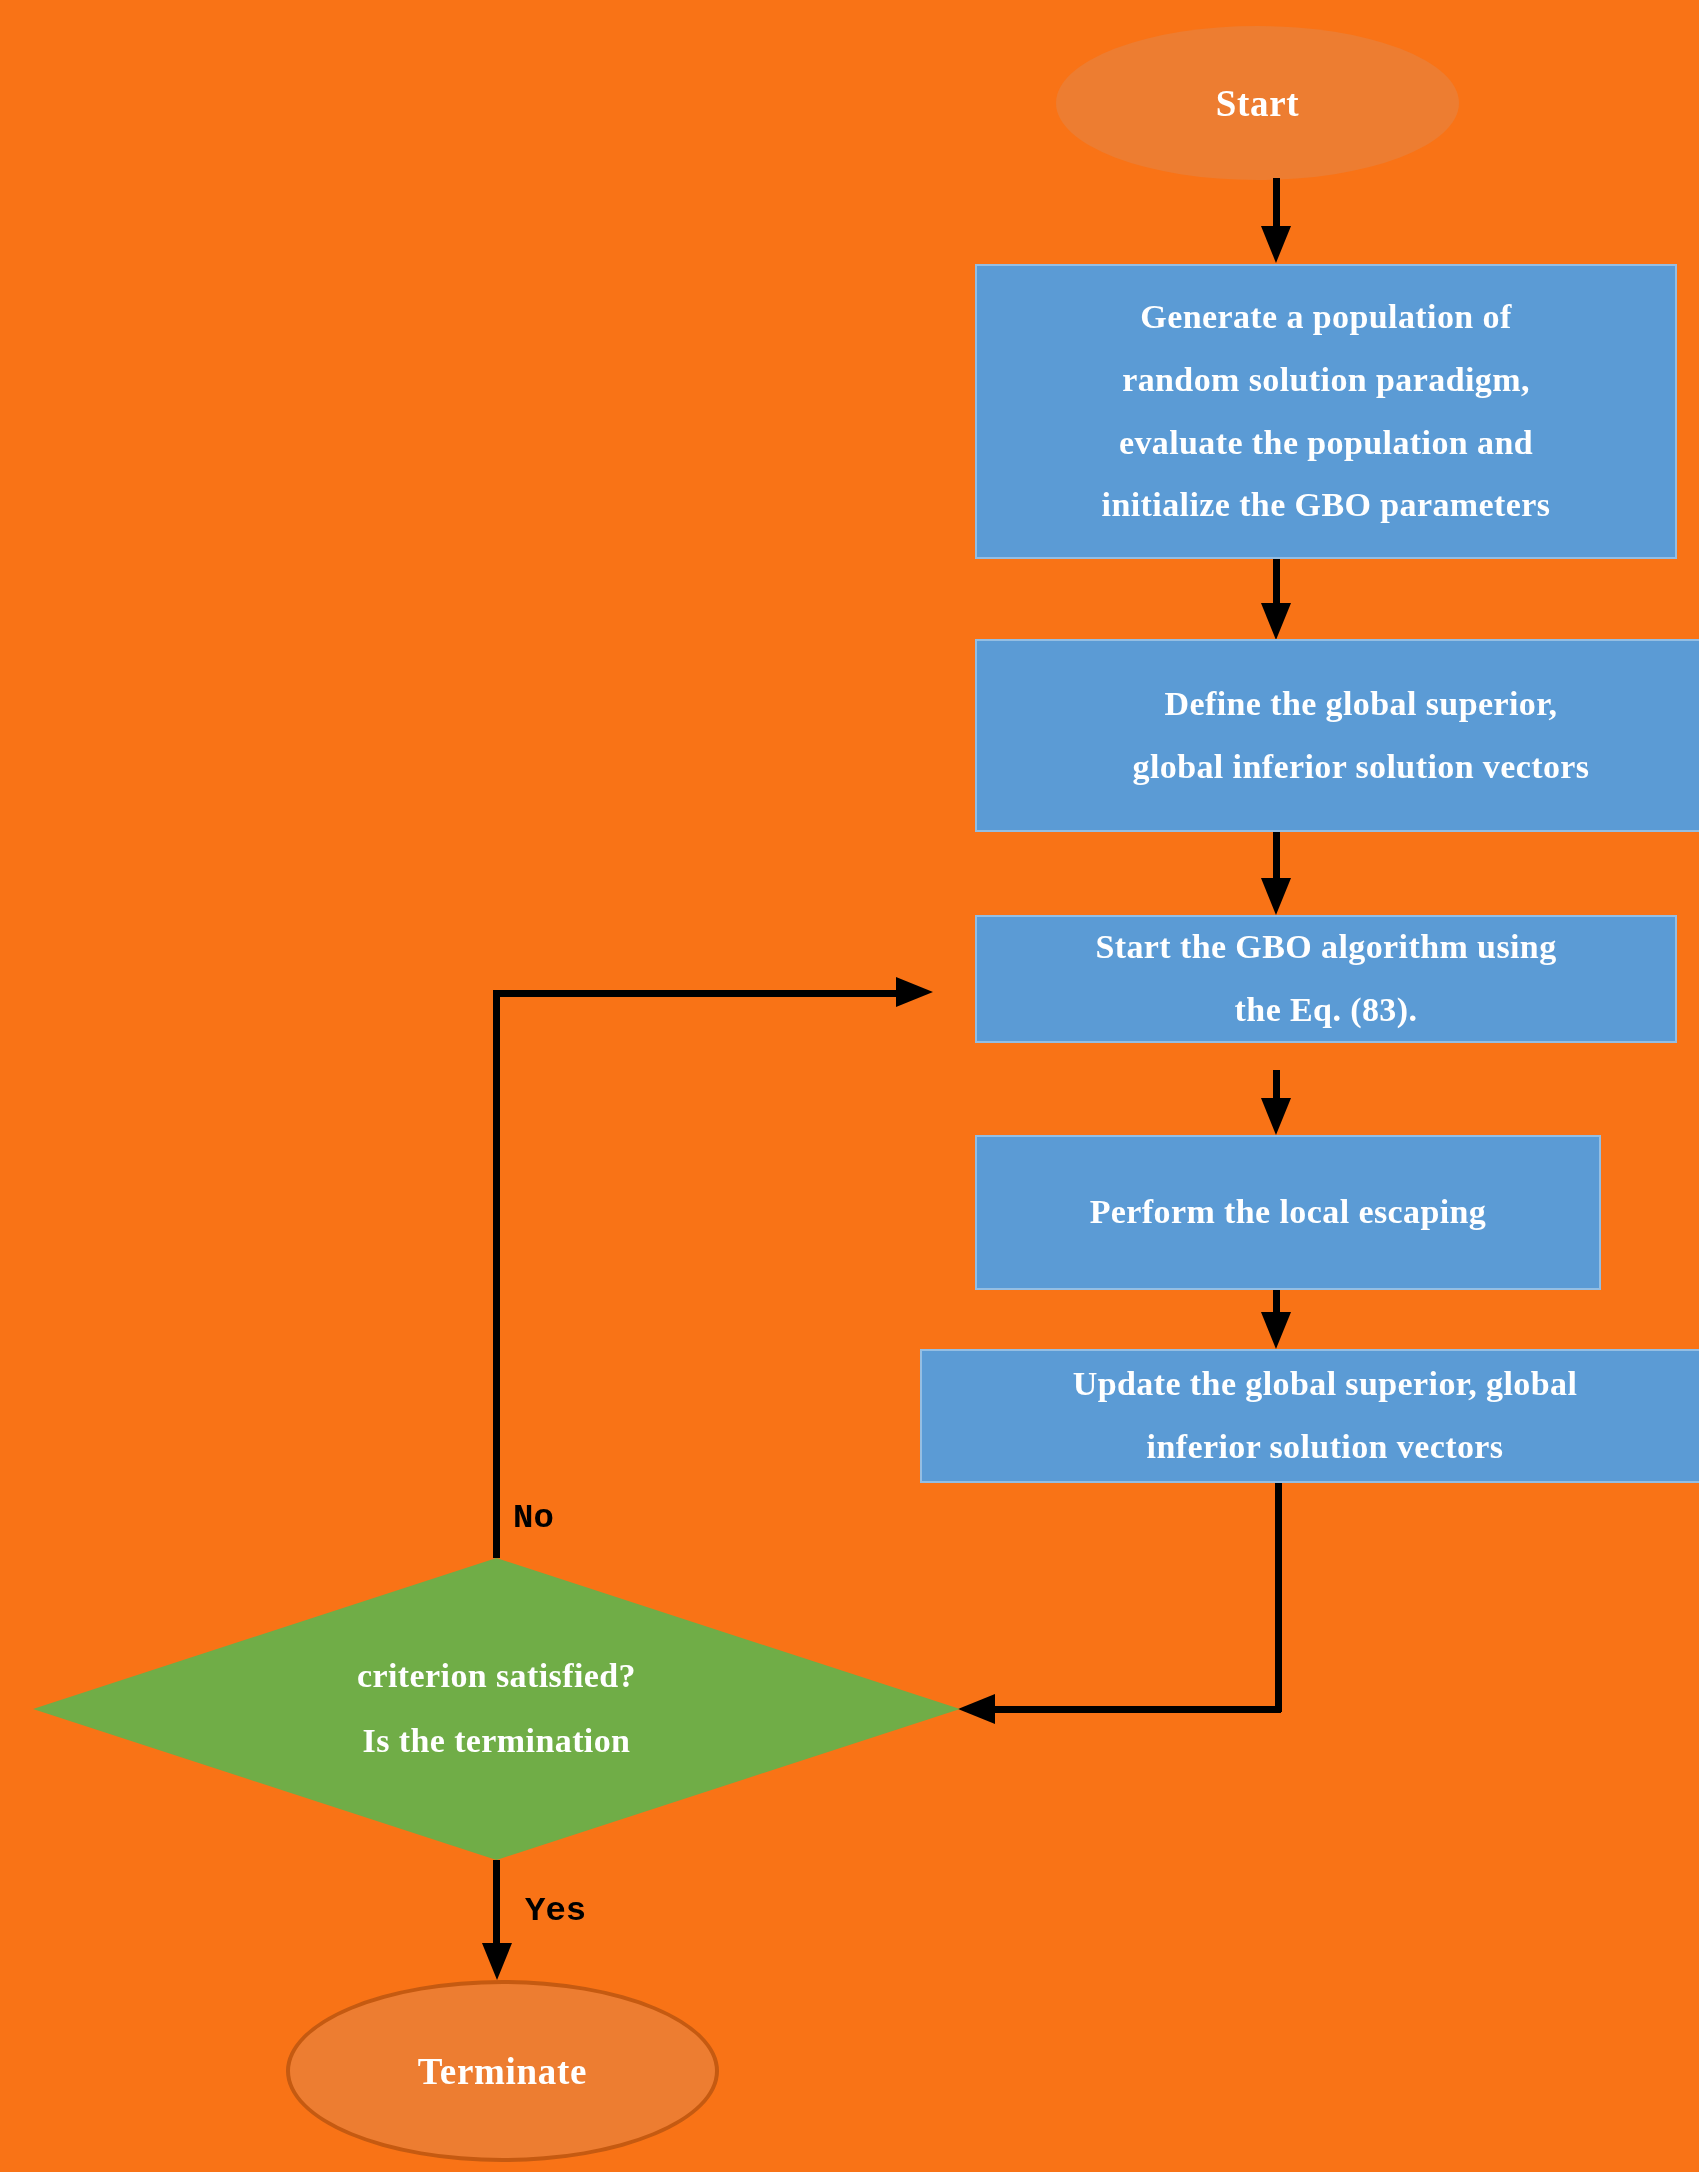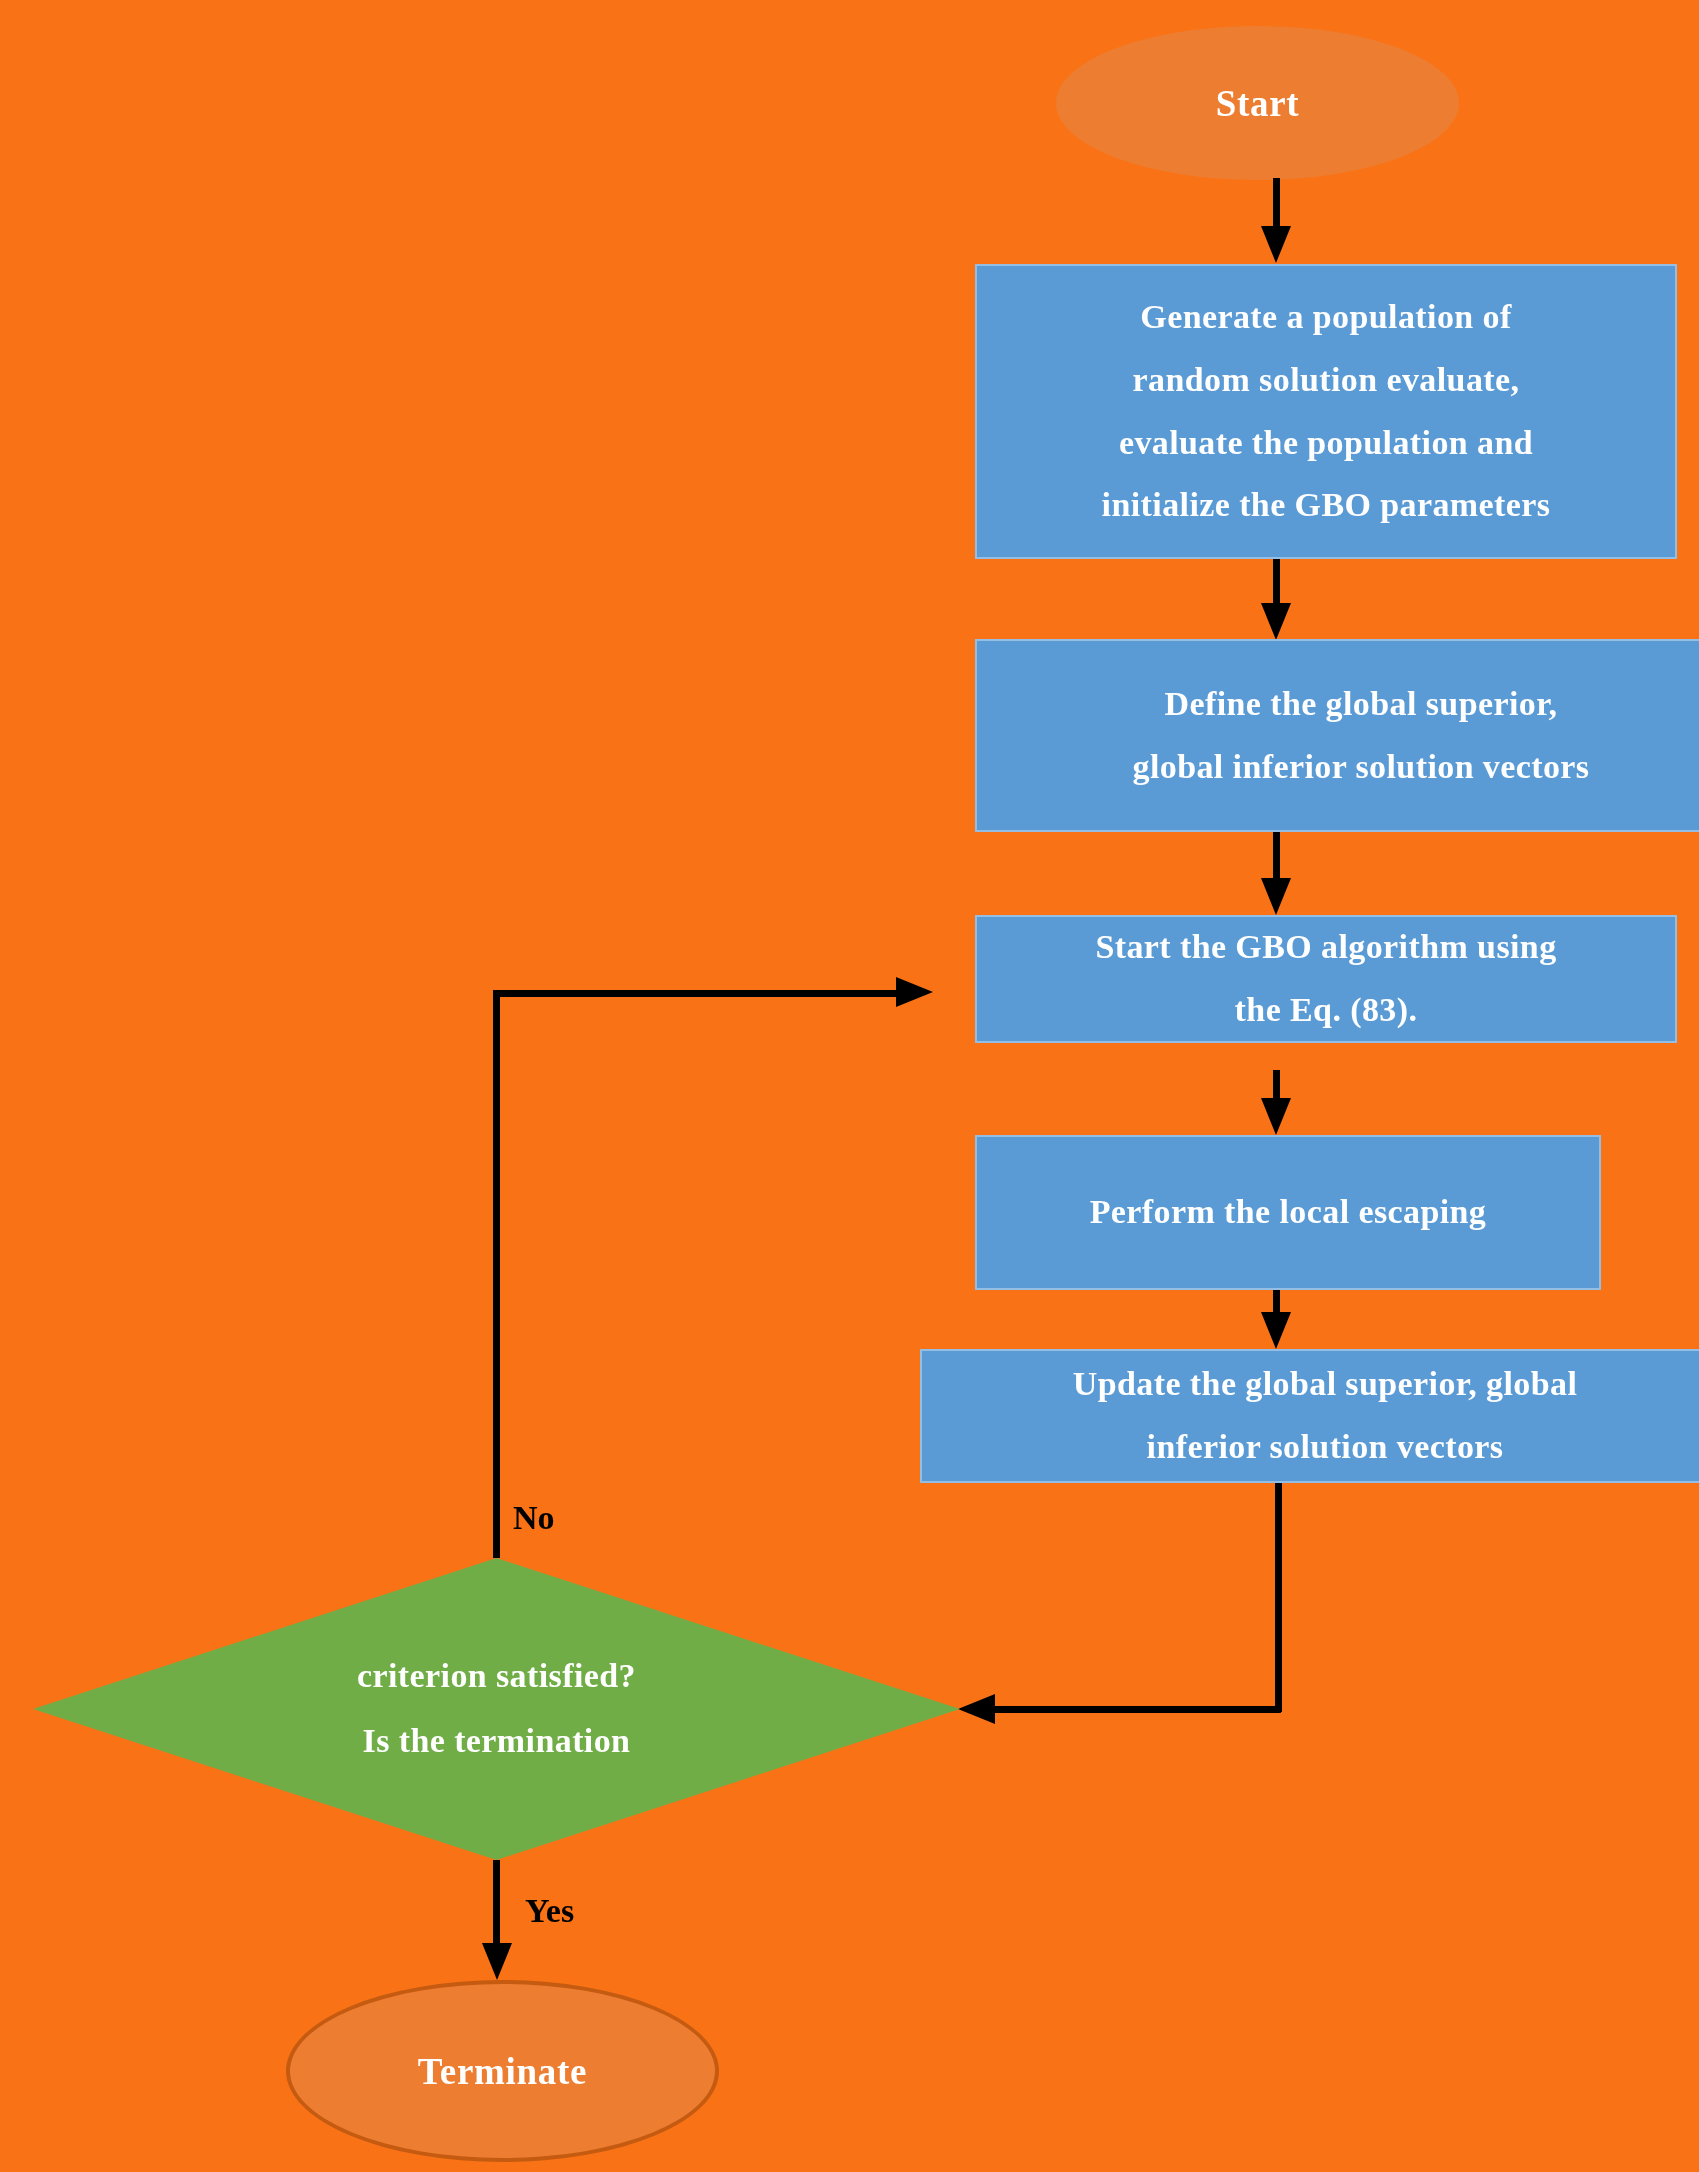--- a/index.html
+++ b/index.html
@@ -73,38 +73,39 @@
   .ah-left {
     border-top: 15.4px solid transparent;
     border-bottom: 15.4px solid transparent;
     border-right: 37px solid #000000;
   }
   .edge-label {
     position: absolute;
     color: #000000;
     font-weight: bold;
     font-size: 34px;
+    font-family: Liberation Mono, monospace;
   }
 </style>
 </head>
 <body>
 
 <div class="canvas">
 
   <div class="node terminal" style="left:1056px; top:26px; width:403px; height:154px;">
     <span>Start</span>
   </div>
 
   <div class="stem" style="left:1273px; top:178px; width:6.6px; height:51px;"></div>
   <div class="ah ah-down" style="left:1261px; top:226px;"></div>
 
   <div class="node process" style="left:931px; top:264px; width:702px; height:295px;">
     <div class="lines">
       <span>Generate a population of</span>
-      <span>random solution evaluate,</span>
+      <span>random solution paradigm,</span>
       <span>evaluate the population and</span>
       <span>initialize the GBO parameters</span>
     </div>
   </div>
 
   <div class="stem" style="left:1273px; top:559px; width:6.6px; height:48px;"></div>
   <div class="ah ah-down" style="left:1261px; top:603px;"></div>
 
   <div class="node process" style="left:931px; top:639px; width:772px; height:193px;">
     <div class="lines">

